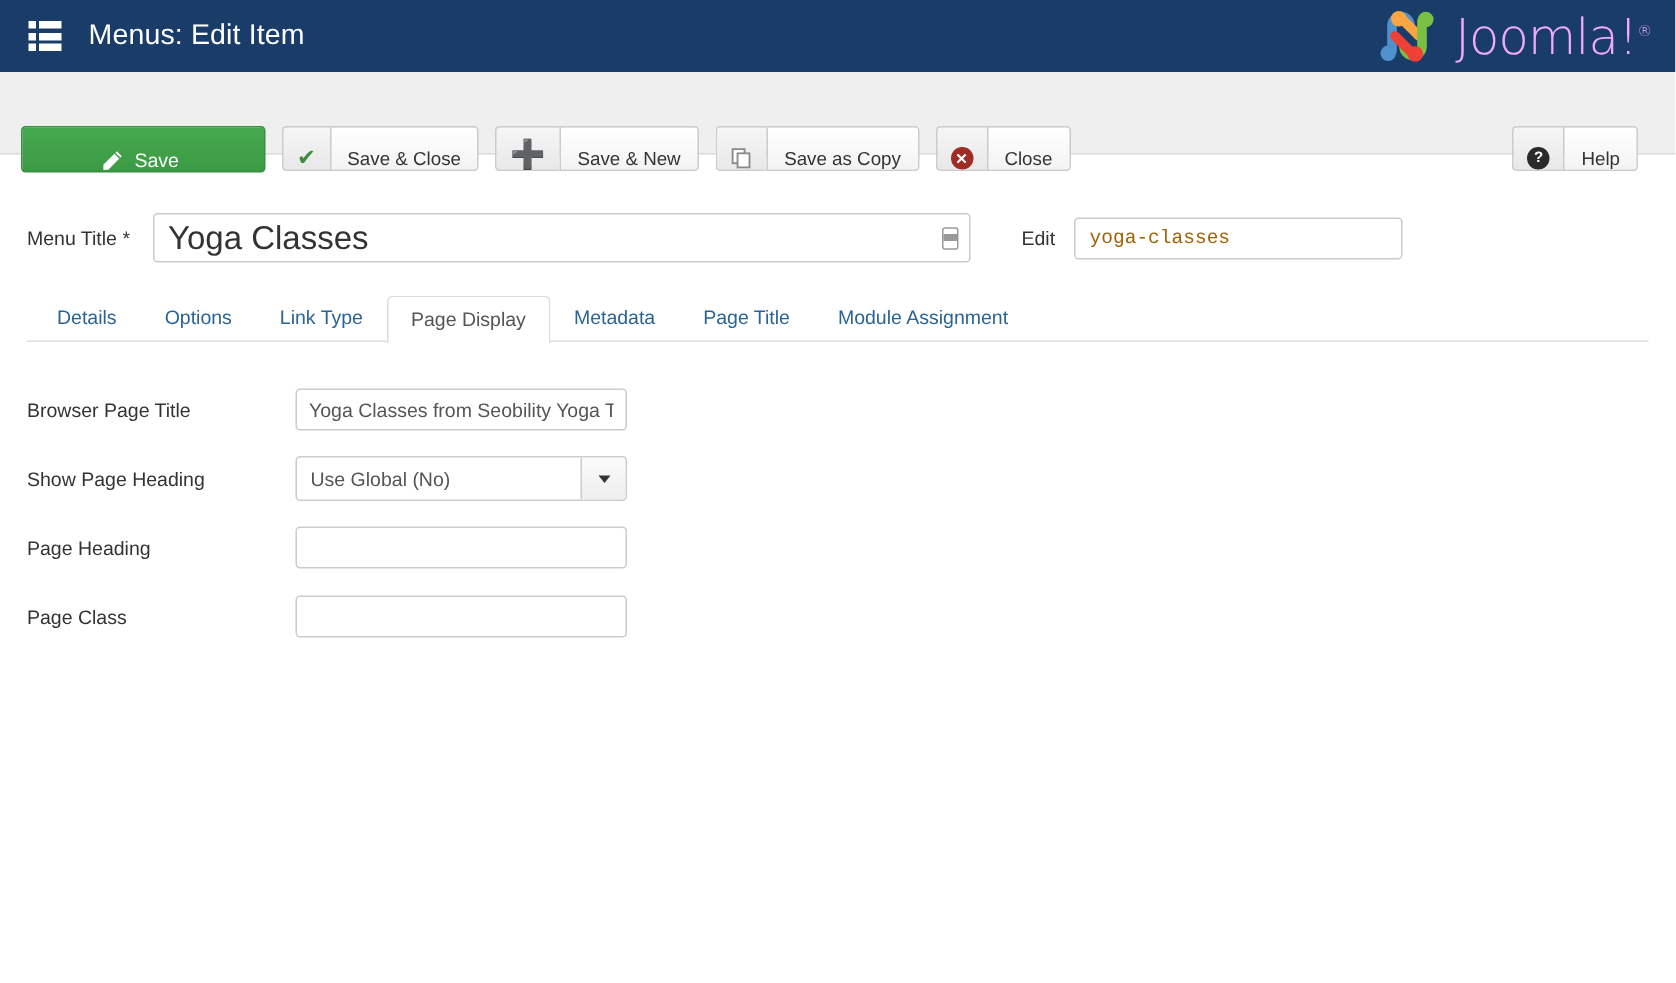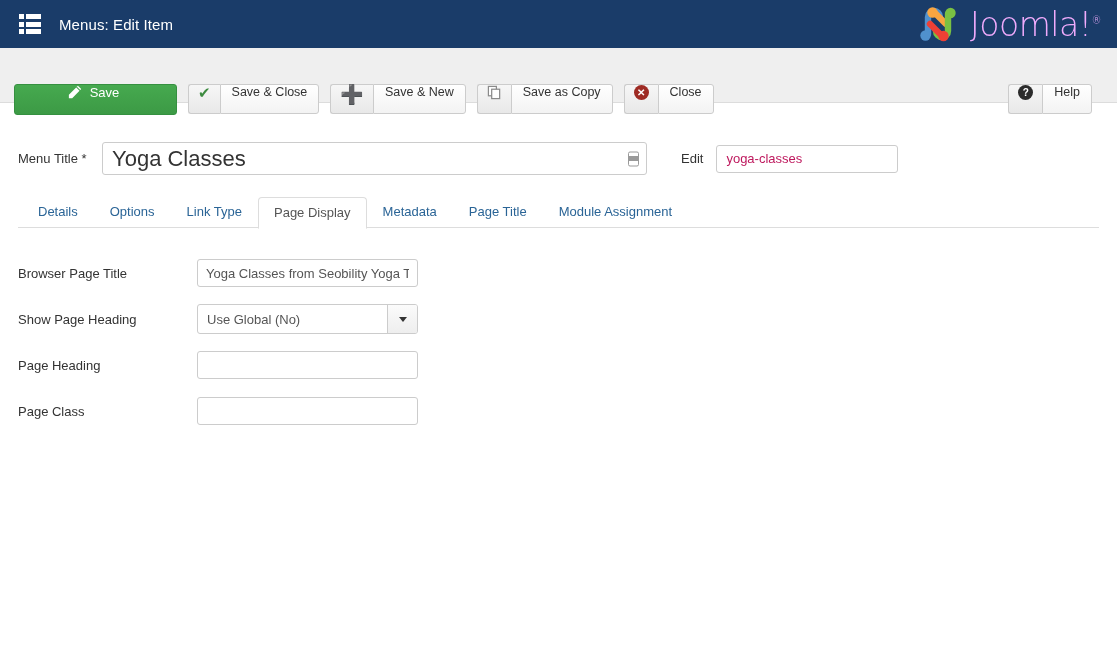--- a/index.html
+++ b/index.html
@@ -28,21 +28,21 @@
   }
   #menu-icon .bar {
     height: 5px;
     display: flex;
   }
   #menu-icon .bar .sq { width: 5px; background: #ffffff; }
   #menu-icon .bar .gap { width: 2px; }
   #menu-icon .bar .ln { flex: 1; background: #ffffff; }
   #header-title {
     color: #ffffff;
-    font-size: 15px;
+    font-size: 19px;
     margin-left: 18px;
     letter-spacing: .1px;
   }
   #joomla-logo {
     position: absolute;
     right: 16px; top: 50%;
     transform: translateY(-50%);
     display: flex; align-items: center;
   }
   #joomla-wordmark {
@@ -61,21 +61,21 @@
     background: #efefef;
     border-bottom: 1px solid #dcdcdc;
     display: flex;
     align-items: center;
     padding: 0 14px;
     position: relative;
   }
   .btn-group { display: flex; margin-right: 11px; }
   .btn {
     height: 30px;
-    display: flex; align-items: flex-start;
+    display: flex; align-items: flex-end;
     background: linear-gradient(#ffffff, #f3f3f3);
     border: 1px solid #cccccc;
     font-size: 12.5px;
     color: #333333;
     cursor: pointer;
     white-space: nowrap;
     margin-top: 48px;
   }
   .btn.icon-part {
     background: linear-gradient(#f6f6f6, #e8e8e8);
@@ -146,27 +146,27 @@
     position: absolute;
     right: 8px; top: 50%;
     transform: translateY(-50%);
     width: 11px; height: 15px;
     border: 1px solid #9a9a9a;
     border-radius: 2px;
     background: linear-gradient(#ffffff 0%, #ffffff 28%, #9a9a9a 28%, #9a9a9a 62%, #ffffff 62%);
   }
   #alias-label { margin-left: 34px; margin-right: 13px; }
   #alias-input {
-    width: 182px; height: 28px;
+    width: 219px; height: 28px;
     font-size: 13px;
     padding: 3px 9px;
     border: 1px solid #cccccc;
     border-radius: 3px;
-    color: #be185d;
-    font-family: Liberation Sans, sans-serif;
+    color: #a16207;
+    font-family: Liberation Mono, monospace;
     background: #ffffff;
   }
 
   
   #tabs {
     display: flex;
     align-items: center;
     margin-top: 19px;
     border-bottom: 1px solid #dddddd;
     padding-left: 4px;

